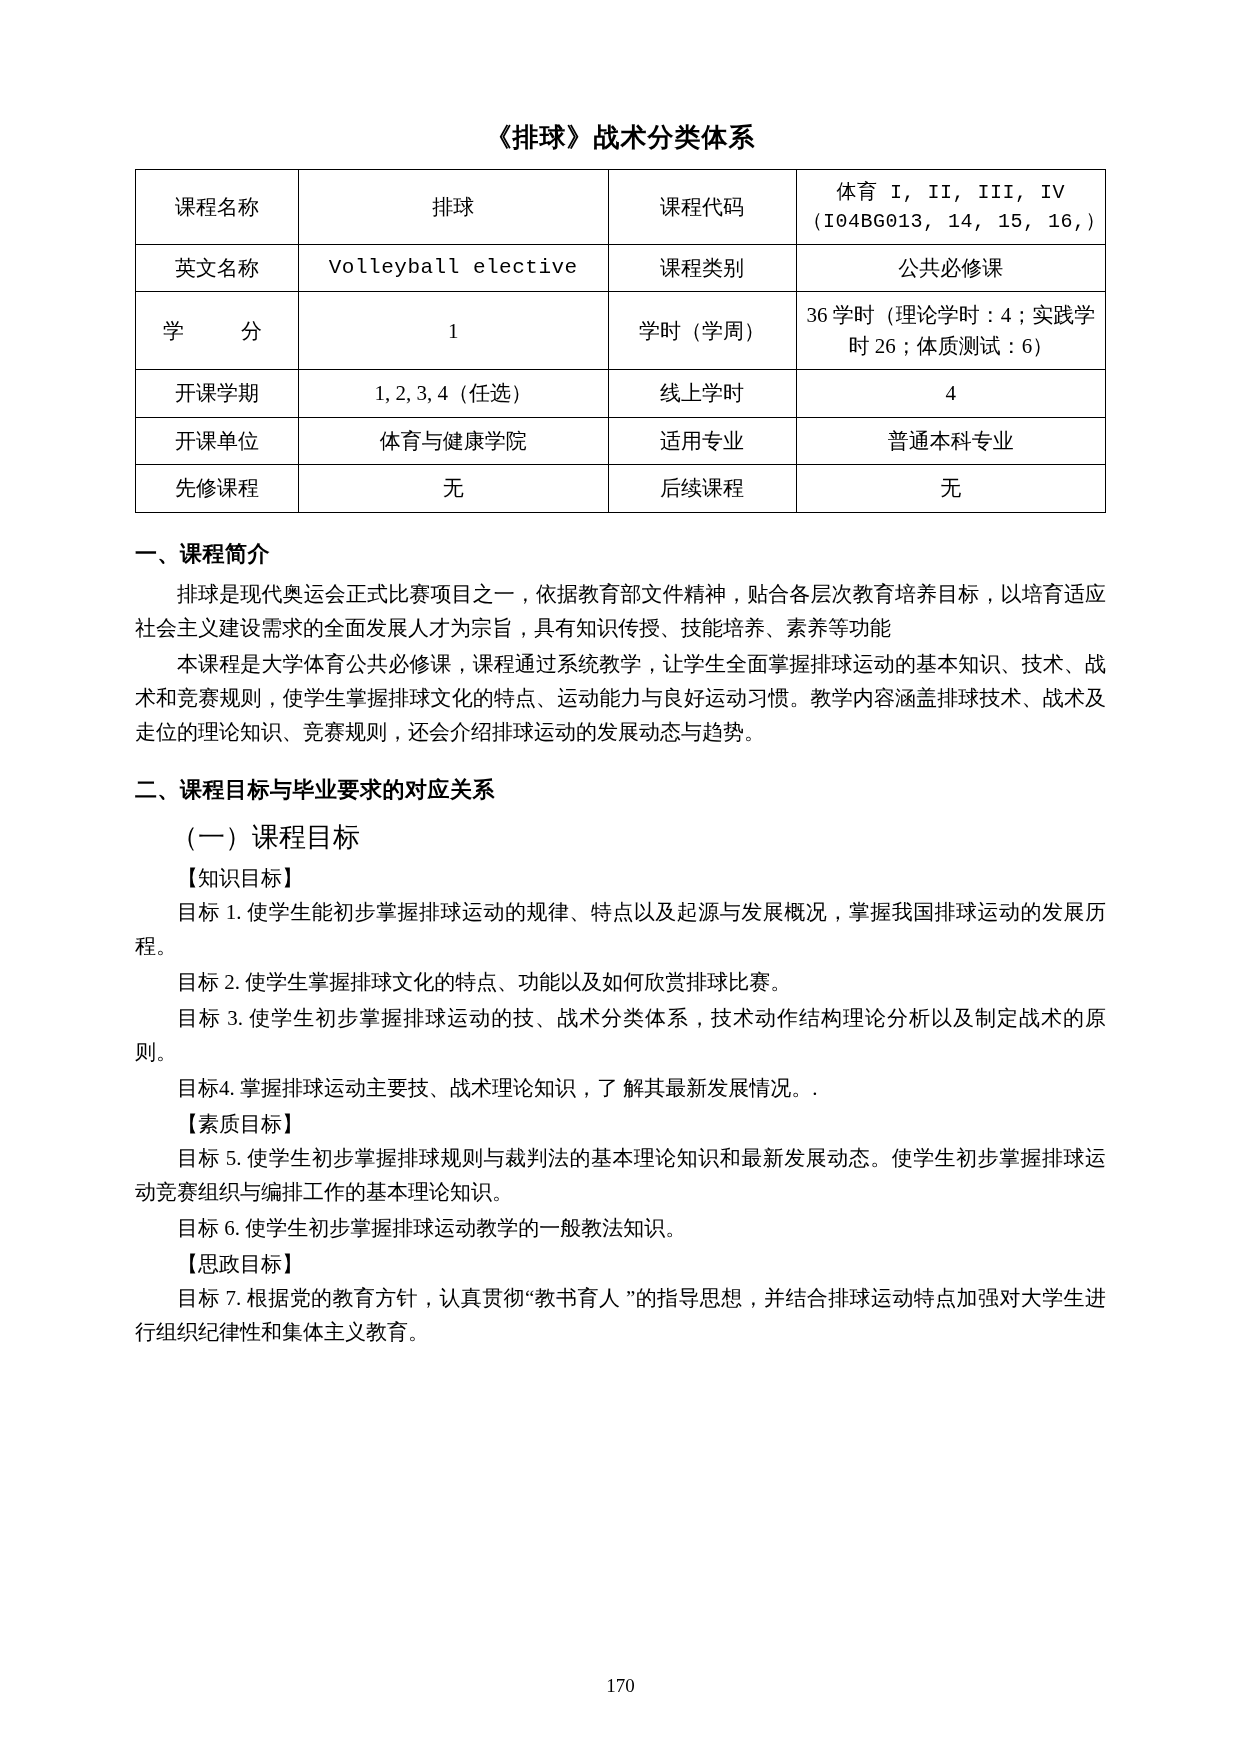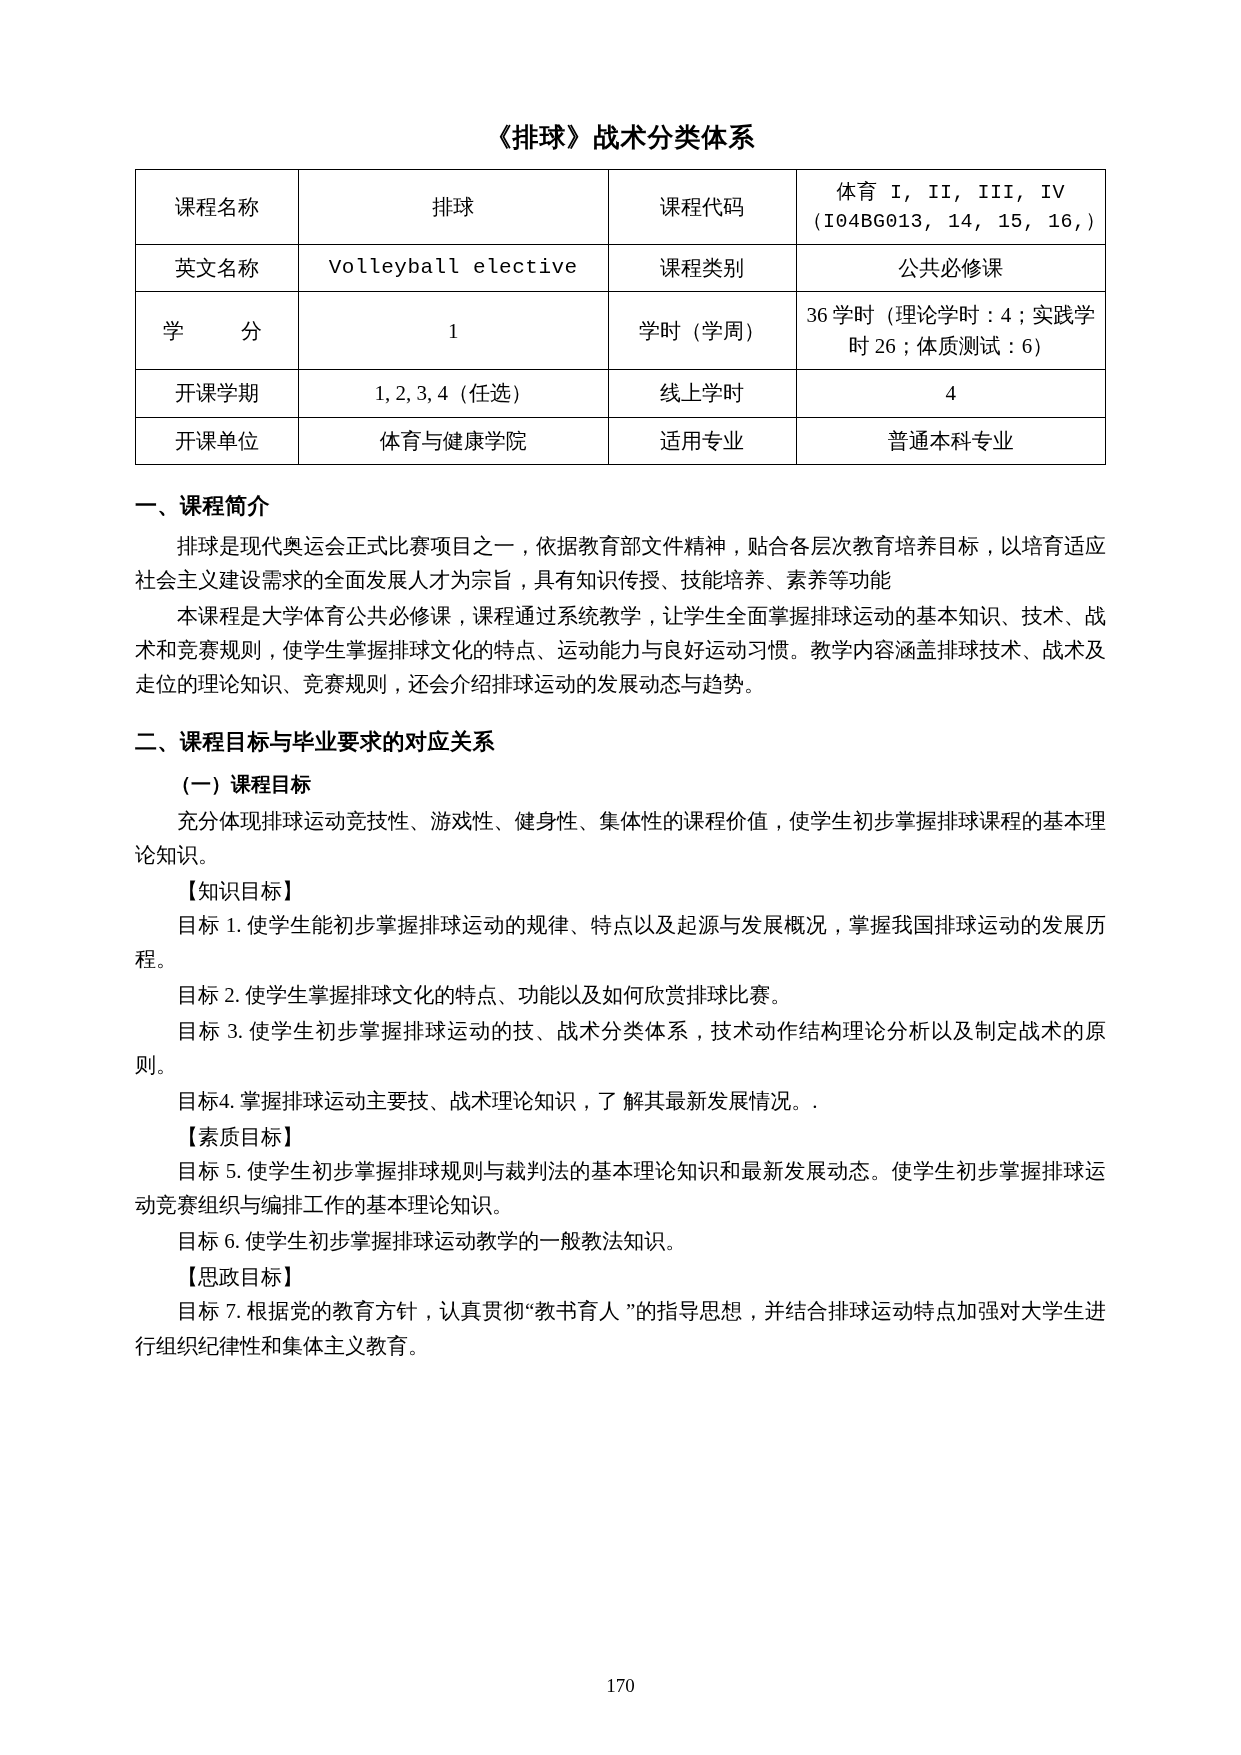--- a/index.html
+++ b/index.html
@@ -67,22 +67,22 @@
   }
   h2.sec {
     font-family: "Liberation Sans", "DejaVu Sans", sans-serif;
     font-size: 22px;
     font-weight: bold;
     margin: 26px 0 8px 0;
     letter-spacing: 0.5px;
   }
   h3.subsec {
     font-family: "Liberation Sans", "DejaVu Sans", sans-serif;
-    font-size: 20px;
-    font-weight: bold;
+    font-size: 27px;
+    font-weight: normal;
     margin: 14px 0 6px 0;
     text-indent: 36px;
   }
   p.body {
     font-size: 21px;
     line-height: 1.62;
     margin: 0 0 2px 0;
     text-indent: 42px;
     text-align: justify;
   }
@@ -136,30 +136,35 @@
       <td>1, 2, 3, 4（任选）</td>
       <td class="mid-label">线上学时</td>
       <td>4</td>
     </tr>
     <tr>
       <td class="label">开课单位</td>
       <td>体育与健康学院</td>
       <td class="mid-label">适用专业</td>
       <td>普通本科专业</td>
     </tr>
+    <tr>
+      <td class="label">先修课程</td>
+      <td>无</td>
+      <td class="mid-label">后续课程</td>
+      <td>无</td>
+    </tr>
   </tbody>
     </table>
 
   <h2 class="sec">一、课程简介</h2>
   <p class="body">排球是现代奥运会正式比赛项目之一，依据教育部文件精神，贴合各层次教育培养目标，以培育适应社会主义建设需求的全面发展人才为宗旨，具有知识传授、技能培养、素养等功能</p>
   <p class="body">本课程是大学体育公共必修课，课程通过系统教学，让学生全面掌握排球运动的基本知识、技术、战术和竞赛规则，使学生掌握排球文化的特点、运动能力与良好运动习惯。教学内容涵盖排球技术、战术及走位的理论知识、竞赛规则，还会介绍排球运动的发展动态与趋势。</p>
 
   <h2 class="sec">二、课程目标与毕业要求的对应关系</h2>
   <h3 class="subsec">（一）课程目标</h3>
-  <p class="body">充分体现排球运动竞技性、游戏性、健身性、集体性的课程价值，使学生初步掌握排球课程的基本理论知识。</p>
 
   <p class="bracket">【知识目标】</p>
   <p class="body">目标 1. 使学生能初步掌握排球运动的规律、特点以及起源与发展概况，掌握我国排球运动的发展历程。</p>
   <p class="body">目标 2. 使学生掌握排球文化的特点、功能以及如何欣赏排球比赛。</p>
 
   <p class="body">目标 3. 使学生初步掌握排球运动的技、战术分类体系，技术动作结构理论分析以及制定战术的原则。</p>
   <p class="body">目标4. 掌握排球运动主要技、战术理论知识，了 解其最新发展情况。.</p>
 
   <p class="bracket">【素质目标】</p>
   <p class="body">目标 5. 使学生初步掌握排球规则与裁判法的基本理论知识和最新发展动态。使学生初步掌握排球运动竞赛组织与编排工作的基本理论知识。</p>

